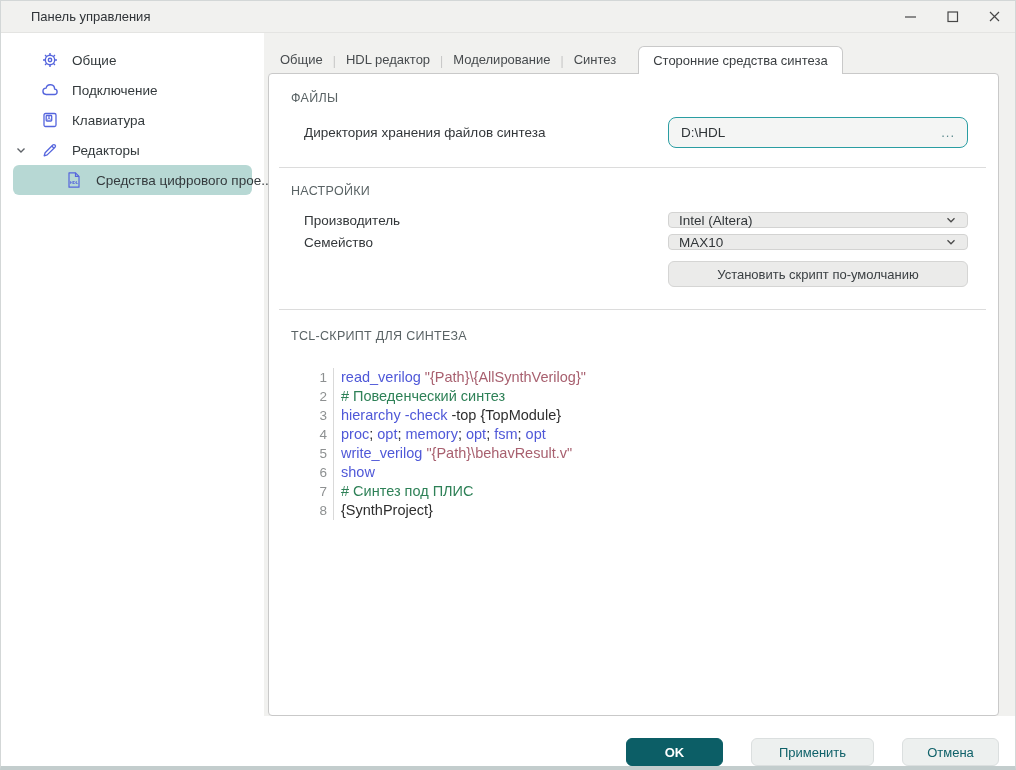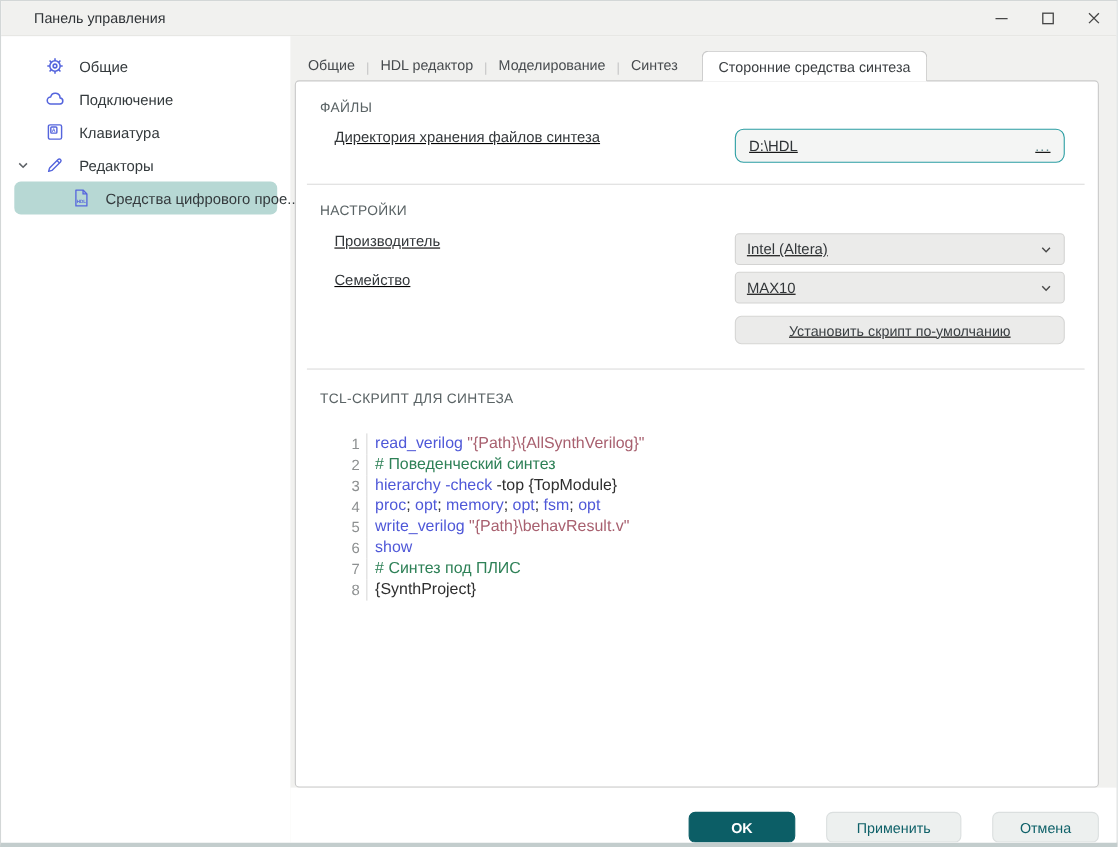--- a/index.html
+++ b/index.html
@@ -50,36 +50,36 @@
   .tab.active{
     background:#fff;border:1px solid #c9c9c9;border-bottom:none;
     border-radius:6px 6px 0 0;padding:6px 14px;margin-bottom:-1px;color:#3a3e41;margin-left:12px;
   }
   .panel{
     flex:1;background:#fff;border:1px solid #c9c9c9;border-radius:4px;
     margin:0 16px 0 4px;padding:17px 30px 0 22px;position:relative;z-index:1;
     overflow:hidden;
   }
   .sec-header{font-size:12.5px;color:#5a6365;letter-spacing:.3px;}
-  .row{display:flex;align-items:flex-start;padding-left:13px;text-decoration:underline;}
+  .row{display:flex;align-items:center;padding-left:13px;}
   .label{font-size:13.5px;color:#33373a;}
   .divider{height:1px;background:#dcdcdc;margin:0 -18px 0 -12px;}
   
   .dir-row{margin-top:12px;}
   .input{
     margin-left:auto;width:300px;height:31px;display:flex;align-items:center;
     background:#f4f5f4;border:1.5px solid var(--accent-teal);border-radius:8px;
     padding:0 12px;font-size:13.5px;color:#2f3437;gap:16px;
   }
   .browse{margin-left:auto;color:#5c8a8d;font-size:13px;letter-spacing:1px;cursor:default;}
   
   .vendor-row{margin-top:14px;}
   .family-row{margin-top:6px;}
   .select{
-    margin-left:auto;width:300px;height:29px;display:flex;align-items:center;
+    margin-left:auto;width:300px;height:16px;display:flex;align-items:center;
     background:#ebebea;border:1px solid #d3d3d2;border-radius:4px;padding:0 10px;
     font-size:13.5px;color:#323639;cursor:default;
   }
   .select .chev{margin-left:auto;width:12px;height:12px;display:inline-flex;}
   .btn-row{margin-top:11px;}
   .default-btn{
     margin-left:auto;width:300px;height:26px;background:#ebebea;border:1px solid #d5d5d4;
     border-radius:6px;font-size:13px;color:#3a3f42;font-family:inherit;cursor:default;
   }
   .mt-div1{margin-top:19px;}

